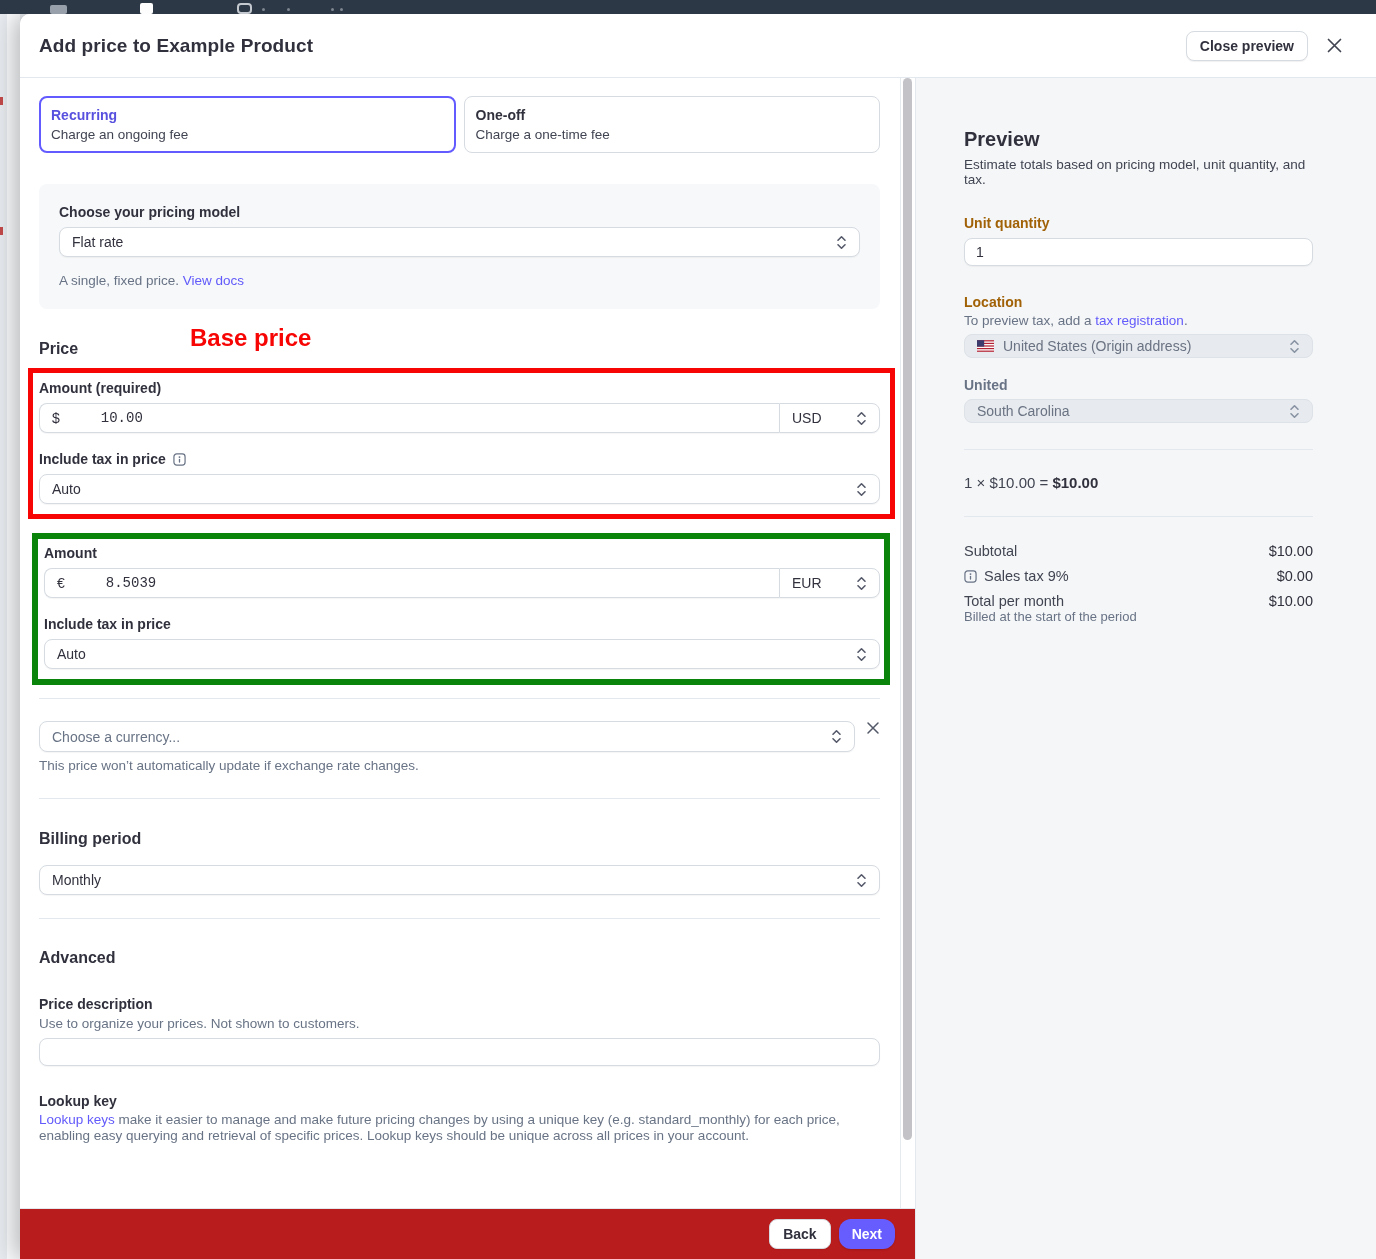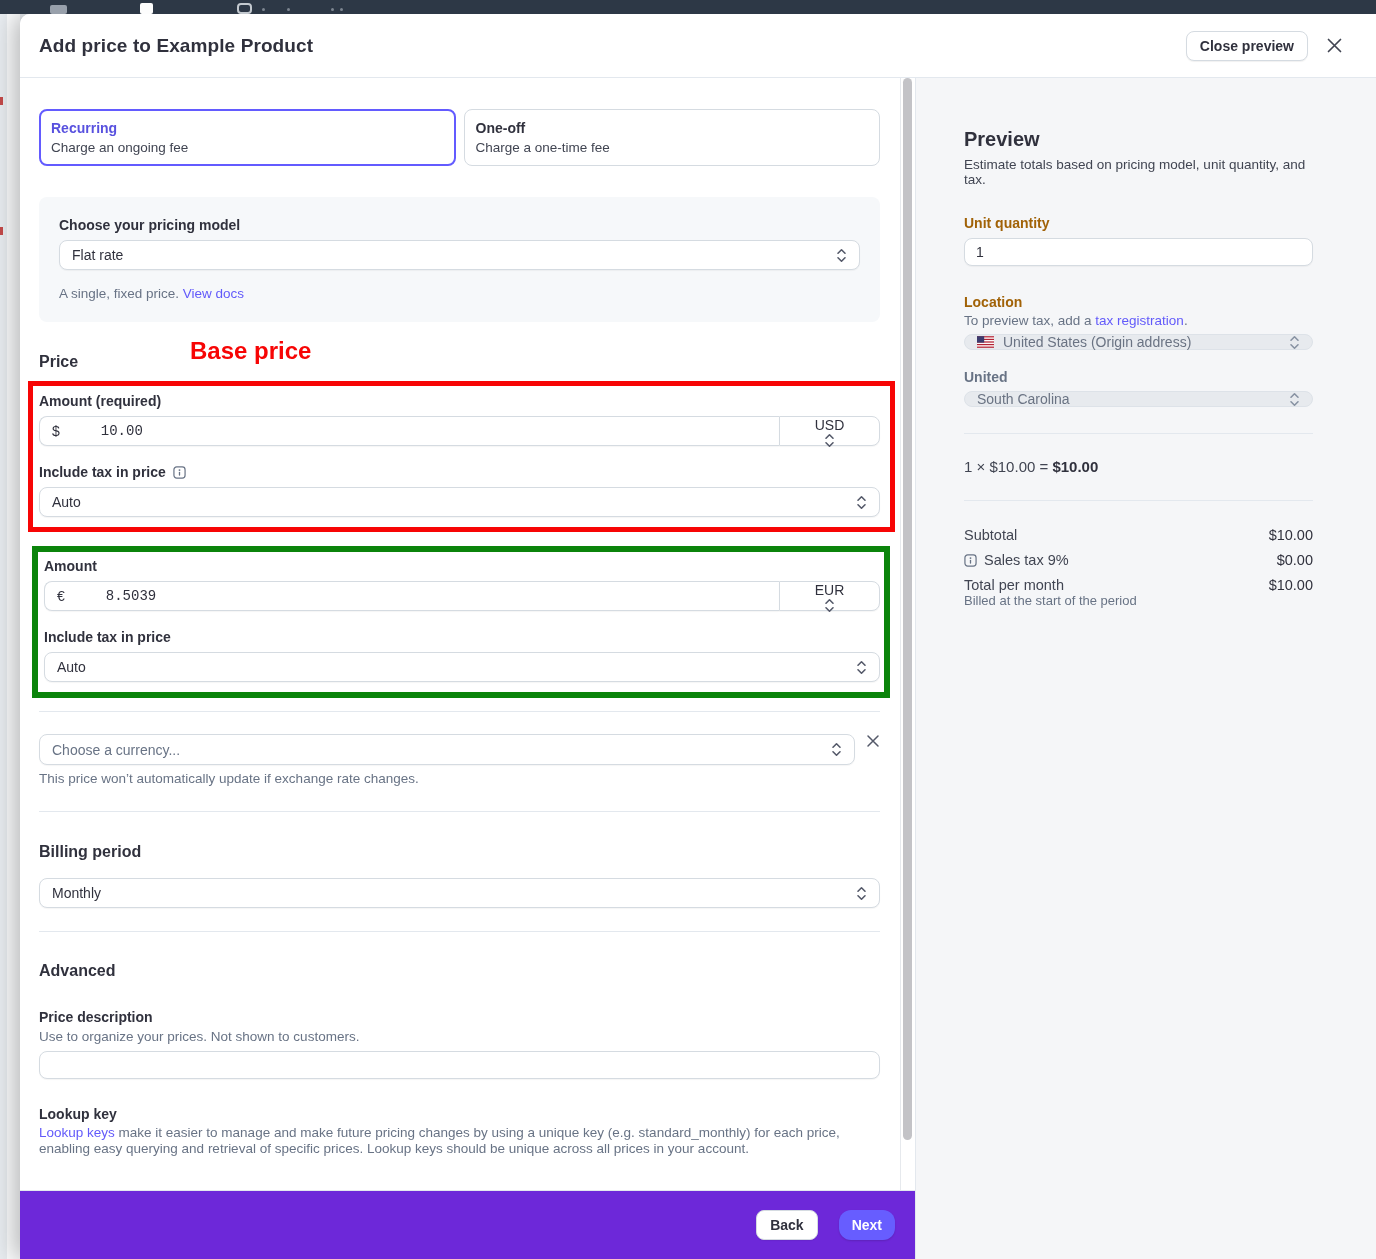--- a/index.html
+++ b/index.html
@@ -37,30 +37,30 @@
   }
   .icon-btn { background:none; border:none; cursor:pointer; display:flex; align-items:center; padding:0; }
   .modal-body { flex:1; display:flex; min-height:0; }
   
   .form-col { width:895px; flex:none; display:flex; flex-direction:column; min-height:0; }
   .scroll-wrap { flex:1; display:flex; min-height:0; }
   .scroll-region { width:881px; border-right:1px solid #e6e9ed; padding:0 20px 0 19px; overflow:hidden; }
   .scroll-track { width:14px; position:relative; background:#fff; }
   .scroll-thumb { position:absolute; left:2px; top:0; width:9px; height:1062px; background:#c3c3c7; border-radius:7px; }
   .form-footer {
-    flex:none; height:69px; border-top:1px solid #e3e8ee; background:#6d28d9;
-    display:flex; align-items:center; justify-content:flex-end; gap:21px; padding-right:20px;
+    flex:none; height:51px; border-top:1px solid #e3e8ee; background:#b91c1c;
+    display:flex; align-items:center; justify-content:flex-end; gap:8px; padding-right:20px;
   }
   .btn-primary {
     height:30px; padding:0 13px; border:none; border-radius:12px; background:#675dff;
     font-family:inherit; font-size:14px; font-weight:600; color:#fff; cursor:pointer;
     box-shadow:0 1px 2px rgba(0,0,0,.15);
   }
   
-  .cards { display:flex; gap:8px; margin-top:31px; }
+  .cards { display:flex; gap:8px; margin-top:18px; }
   .card { flex:1; border:1px solid #d5dbe1; border-radius:8px; background:#fff; padding:10px 11px; cursor:pointer; }
   .card.selected { border:2px solid #635bff; padding:9px 10px; }
   .card-title { font-size:14px; font-weight:600; color:#30313d; margin-bottom:4px; }
   .card.selected .card-title { color:#5851df; }
   .card-desc { font-size:13.5px; color:#414552; }
   
   .model-box { margin-top:31px; background:#f6f8fa; border-radius:8px; padding:20px; }
   .field-label { display:flex; align-items:center; gap:7px; font-size:14px; font-weight:600; color:#30313d; margin-bottom:7px; }
   .caption { font-size:13.5px; color:#687385; line-height:16px; }
   a.link { color:#625afa; text-decoration:none; cursor:pointer; }
@@ -87,21 +87,21 @@
     border:1px solid #d5dbe1; border-right:none; border-radius:8px 0 0 8px; padding:0 12px;
     box-shadow:0 1px 1px rgba(0,0,0,.04);
   }
   .cur-symbol { font-size:14px; color:#30313d; }
   .amount-input input {
     border:none; outline:none; flex:1; font-family:Liberation Mono, monospace; font-size:14px; color:#30313d; background:transparent;margin-left:30px;
   }
   .currency-select {
     width:101px; display:flex; align-items:center; justify-content:space-between;
     border:1px solid #d5dbe1; border-radius:0 8px 8px 0; background:#fff; padding:0 12px;
-    font-size:14px; color:#30313d; cursor:pointer; box-shadow:0 1px 1px rgba(0,0,0,.04);flex-direction:column;
+    font-size:14px; color:#30313d; cursor:pointer; box-shadow:0 1px 1px rgba(0,0,0,.04);
   }
   .tax-label { margin-top:18px; }
   
   .annotation-row { display:flex; align-items:flex-start; margin-top:14px; }
   .ann-green-text { margin-left:43px; font-size:24px; font-weight:700; color:#0b840b; white-space:nowrap; }
   .remove-link { margin-left:auto; margin-top:2px; display:flex; align-items:center; gap:6px; cursor:pointer; }
   .remove-link .remove-text { font-size:14px; font-weight:600; color:#414552; text-decoration:underline; }
   .divider { height:1px; background:#e3e8ee; }
   .div-1 { margin-top:13px; }
   .currency-row { display:flex; align-items:flex-start; gap:11px; margin-top:22px; }
@@ -129,21 +129,21 @@
   .preview-h { font-size:20px; font-weight:700; color:#30313d; }
   .preview-sub { margin-top:6px; font-size:13.5px; color:#414552; }
   .preview-label { margin-top:28px; font-size:14px; font-weight:600; color:#a16207; }
   .preview-label.muted { color:#687385; font-weight:600; }
   .preview-input {
     margin-top:7px; width:100%; height:28px; border:1px solid #d5dbe1; border-radius:8px;
     background:#fff; font-family:inherit; font-size:14px; color:#30313d; padding:0 11px; outline:none;
     box-shadow:0 1px 1px rgba(0,0,0,.04);
   }
   .loc-help { margin-top:3px; font-size:13.5px; color:#687385; }
-  .preview-select { margin-top:6px; height:16px; }
+  .preview-select { margin-top:6px; height:24px; }
   .state-label { margin-top:19px; }
   .flag { flex:none; margin-right:9px; }
   .pv-divider { height:1px; background:#e3e8ee; margin-top:26px; }
   .calc-line { margin-top:24px; font-size:15px; color:#414552; }
   .calc-line b { color:#30313d; font-weight:700; }
   .pv-divider2 { height:1px; background:#e3e8ee; margin-top:25px; }
   .totals { margin-top:26px; }
   .t-row { display:flex; align-items:center; justify-content:space-between; margin-bottom:9px; font-size:14.5px; }
   .t-label { color:#414552; display:flex; align-items:center; gap:7px; }
   .t-value { color:#30313d; }

